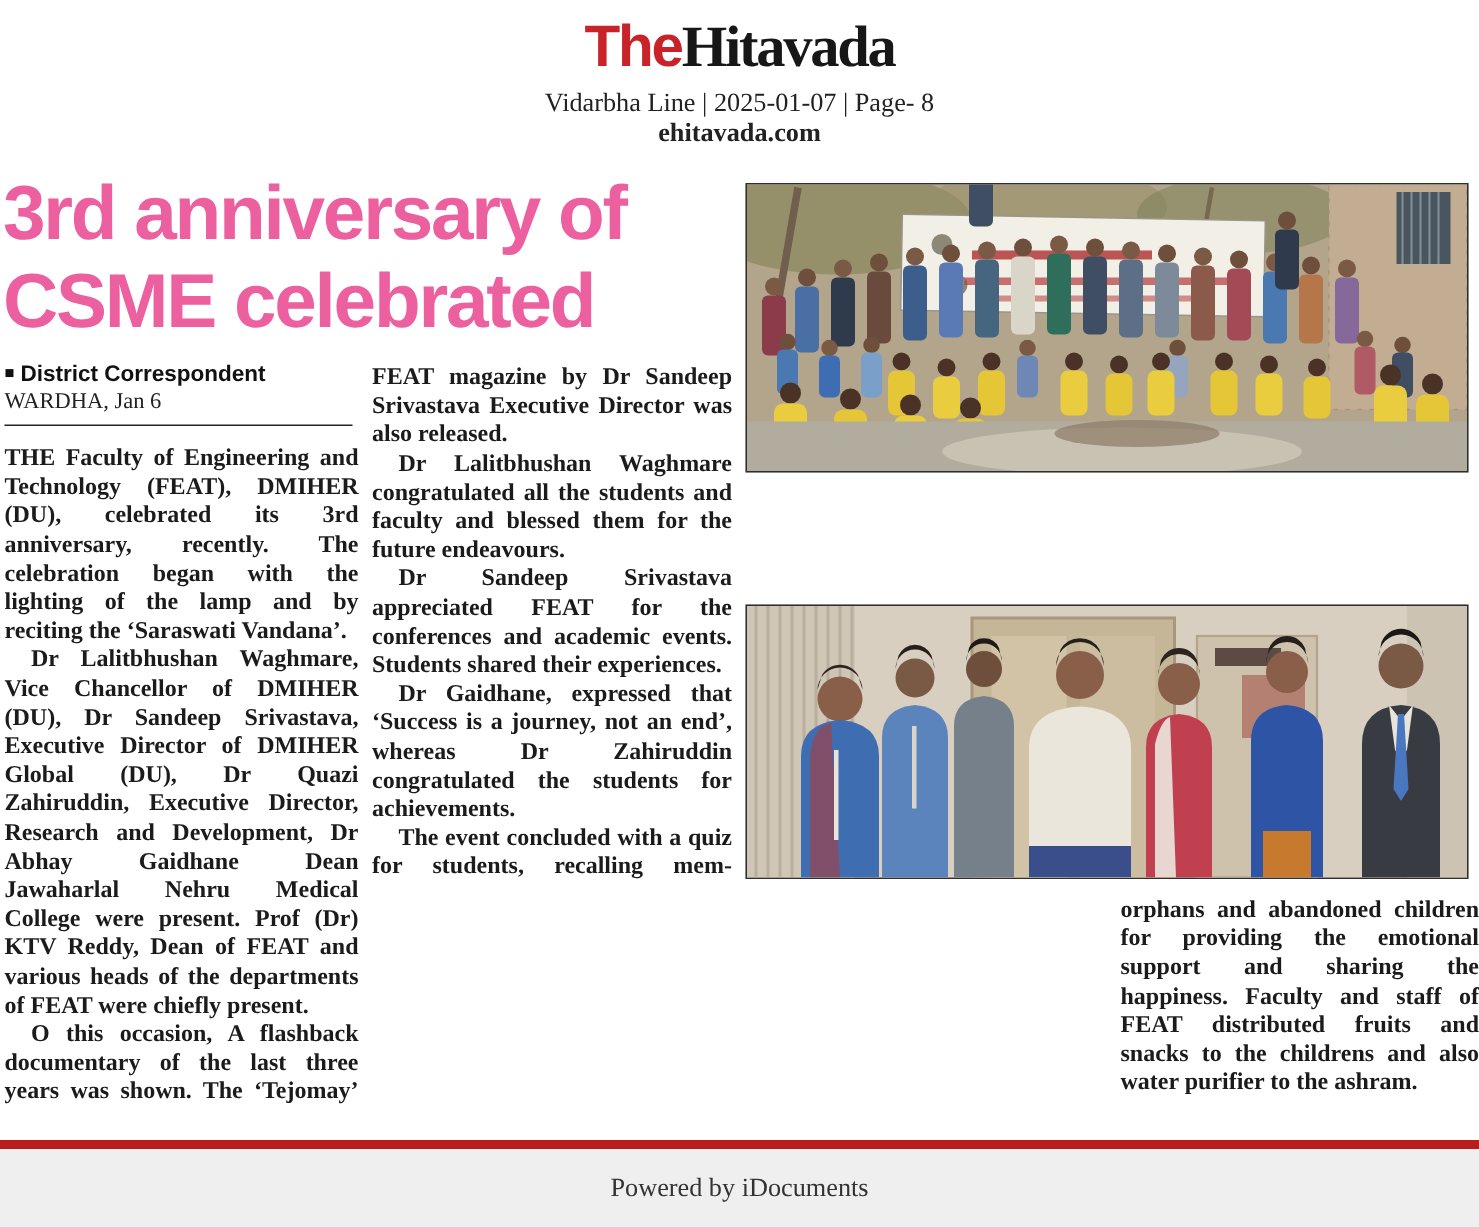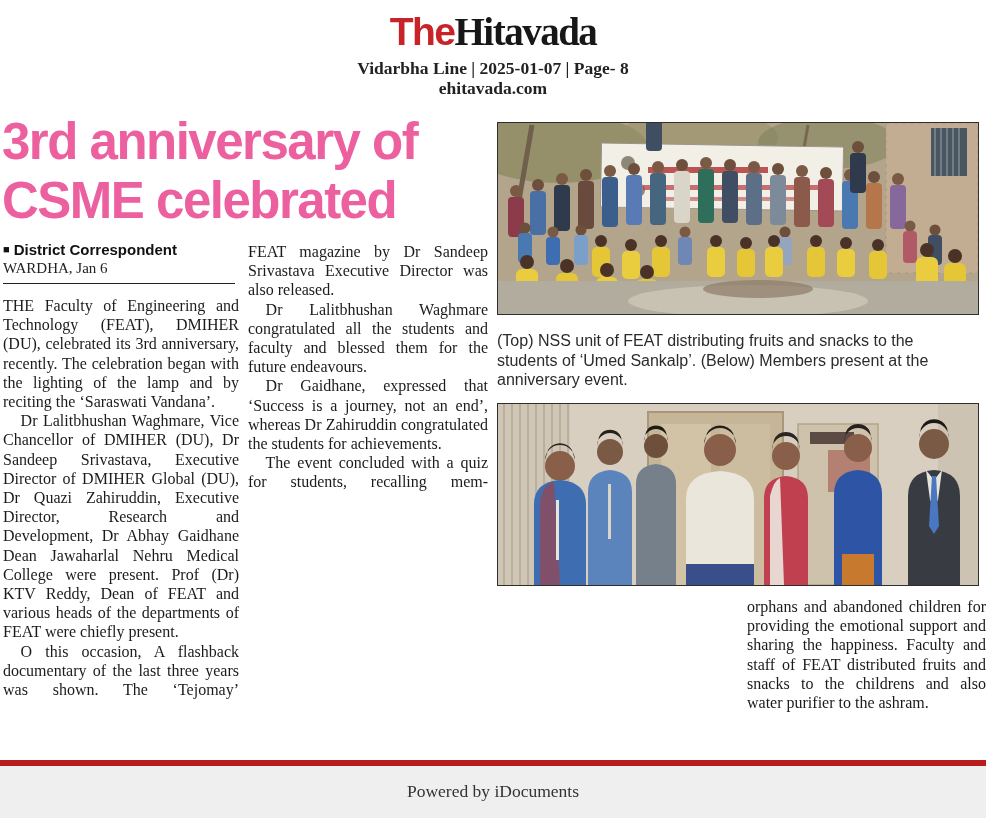--- a/index.html
+++ b/index.html
@@ -12,41 +12,41 @@
   .page{
     position:relative;width:986px;height:818px;background:#fff;
     font-family:"Liberation Serif",serif;color:var(--ink);overflow:hidden;
   }
   
   .masthead{position:absolute;left:0;top:10px;width:986px;text-align:center;}
   .logo{font-family:"Liberation Sans",sans-serif;font-weight:bold;font-size:39px;
         letter-spacing:-1.5px;line-height:44px;}
   .logo .logo-the{color:var(--logo_red);}
   .logo .logo-rest{color:#171717;font-family:Liberation Serif, serif;}
-  .masthead .meta{font-family:"Liberation Serif",serif;font-weight:700;font-size:17.5px;
+  .masthead .meta{font-family:"Liberation Serif",serif;font-weight:400;font-size:17.5px;
         line-height:20px;margin-top:4px;color:#222;}
   .masthead .site{font-family:"Liberation Serif",serif;font-weight:600;font-size:17.5px;
         line-height:20px;color:#222;}
   
   .headline{
     position:absolute;left:2px;top:112px;width:468px;
     font-family:"Liberation Sans",sans-serif;font-weight:bold;
     font-size:51px;line-height:59px;letter-spacing:-1.5px;
     color:var(--headline_pink);
   }
   
   .byline-block{position:absolute;left:3px;top:241px;width:236px;}
   .byline{font-family:"Liberation Sans",sans-serif;font-weight:bold;font-size:15px;
           line-height:17px;color:#111;}
   .byline .sq{font-size:11px;vertical-align:2px;margin-right:4px;}
   .dateline{font-size:15px;line-height:18px;color:#222;margin-top:1px;}
   .byline-rule{border:0;border-bottom:1.5px solid #222;margin:6px 0 0 0;width:232px;}
   
   .col{position:absolute;font-size:16px;line-height:19.2px;text-align:justify;
-       color:var(--ink);}
+       color:var(--ink);font-weight:bold;}
   .col .para{margin:0;}
   .col .para.indent{text-indent:1.1em;}
   .col .para.flow{text-align-last:justify;}
   .col1{left:3px;top:296px;width:236px;}
   .col2{left:248px;top:242px;width:240px;}
   .col3{left:497px;top:597px;width:240px;}
   .col4{left:747px;top:597px;width:239px;}
   
   .photo{position:absolute;border:1px solid #2e2e2e;background:#cfc6b5;}
   .photo svg{display:block;}
@@ -90,20 +90,21 @@
   </div>
 
   <div class="col col1">
       <p class="para">THE Faculty of Engineering and Technology (FEAT), DMIHER (DU), celebrated its 3rd anniversary, recently. The celebration began with the lighting of the lamp and by reciting the ‘Saraswati Vandana’.</p>
       <p class="para indent">Dr Lalitbhushan Waghmare, Vice Chancellor of DMIHER (DU), Dr Sandeep Srivastava, Executive Director of DMIHER Global (DU), Dr Quazi Zahiruddin, Executive Director, Research and Development, Dr Abhay Gaidhane Dean Jawaharlal Nehru Medical College were present. Prof (Dr) KTV Reddy, Dean of FEAT and various heads of the departments of FEAT were chiefly present.</p>
       <p class="para indent flow">O this occasion, A flashback documentary of the last three years was shown. The ‘Tejomay’</p>
     </div>
   <div class="col col2">
       <p class="para">FEAT magazine by Dr Sandeep Srivastava Executive Director was also released.</p>
       <p class="para indent">Dr Lalitbhushan Waghmare congratulated all the students and faculty and blessed them for the future endeavours.</p>
+      <p class="para indent">Dr Sandeep Srivastava appreciated FEAT for the conferences and academic events. Students shared their experiences.</p>
       <p class="para indent">Dr Gaidhane, expressed that ‘Success is a journey, not an end’, whereas Dr Zahiruddin congratulated the students for achievements.</p>
       <p class="para indent flow">The event concluded with a quiz for students, recalling mem-</p>
     </div>
   <div class="col col4">
       <p class="para">orphans and abandoned children for providing the emotional support and sharing the happiness. Faculty and staff of FEAT distributed fruits and snacks to the childrens and also water purifier to the ashram.</p>
     </div>
 
   <div class="photo photo1">
     <svg width="480" height="191" viewBox="0 0 480 191">
       <rect width="480" height="191" fill="#b3a58b"></rect>
@@ -301,21 +302,20 @@
             <rect x="-2" y="40" width="22" height="10" fill="#3b4e8c"></rect>
           </g>
       </g>
 
       <rect x="0" y="158" width="480" height="33" fill="#b2ac9f"></rect>
       <ellipse cx="250" cy="178" rx="120" ry="16" fill="#c8c2b3"></ellipse>
       <ellipse cx="260" cy="166" rx="55" ry="9" fill="#8d7a66" opacity="0.7"></ellipse>
     </svg>
   </div>
 
-  <div class="caption">(Top) NSS unit of FEAT distributing fruits and snacks to the students of ‘Umed Sankalp’. (Below) Members present at the anniversary event.</div>
 
   <div class="photo photo2">
     <svg width="480" height="181" viewBox="0 0 480 181">
       <rect width="480" height="181" fill="#d8cfc0"></rect>
 
       <rect x="0" y="0" width="72" height="181" fill="#cfc6b5"></rect>
       <path d="M6 0 V181 M14 0 V181 M22 0 V181 M30 0 V181 M38 0 V181 M46 0 V181 M54 0 V181 M62 0 V181 M70 0 V181" stroke="#b9af9c" stroke-width="2"></path>
 
       <rect x="150" y="8" width="135" height="173" fill="#c6b698" stroke="#a8977a" stroke-width="2"></rect>
       <rect x="163" y="20" width="50" height="161" fill="#d2c3a7"></rect>

